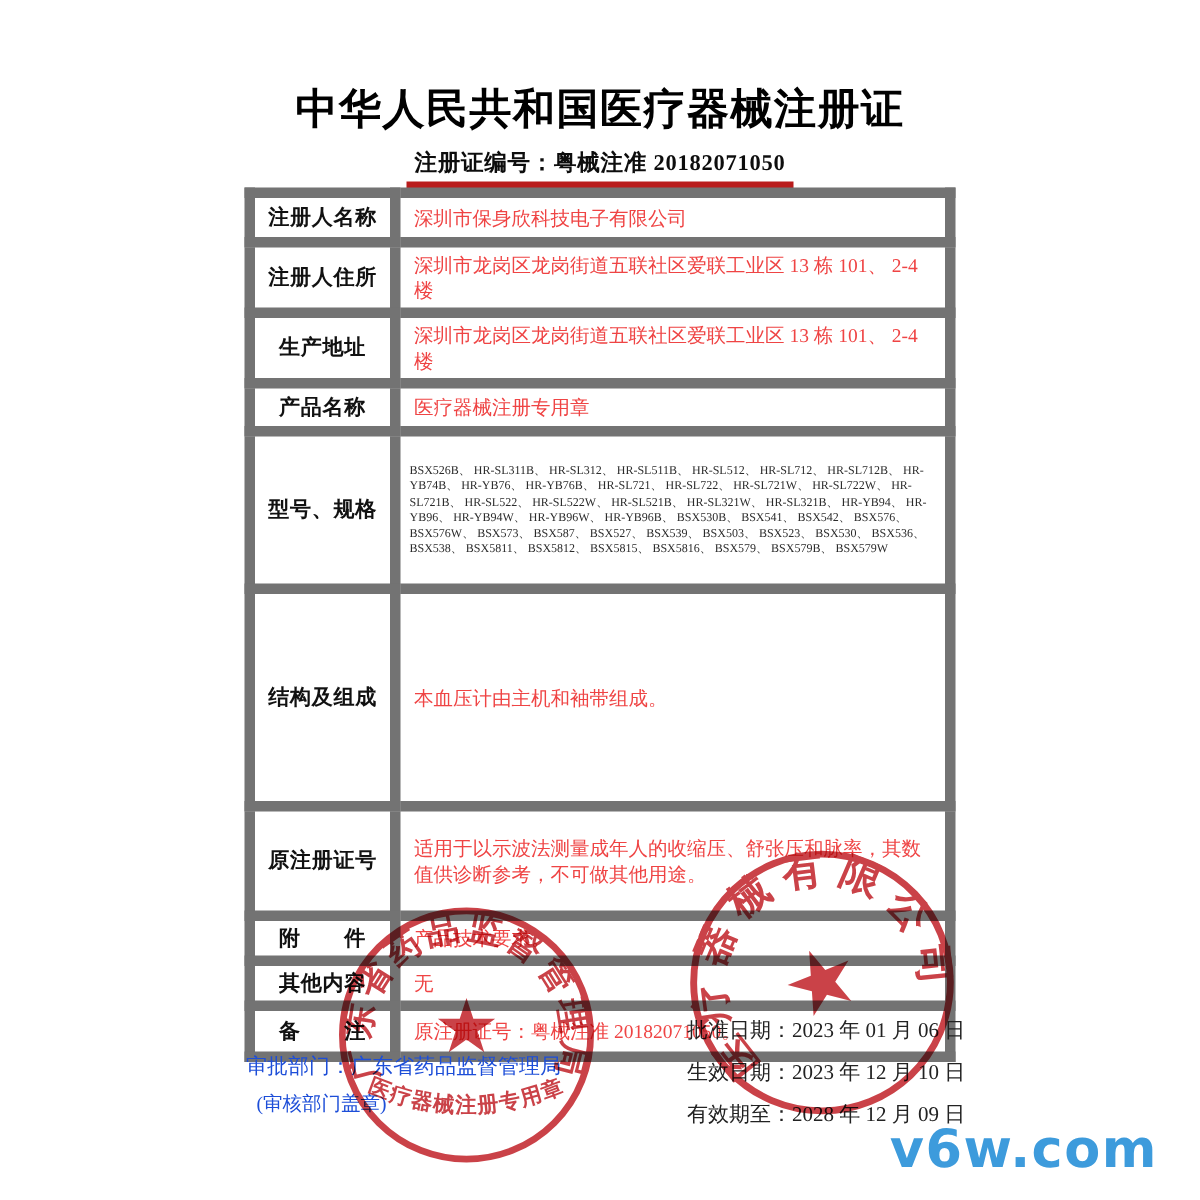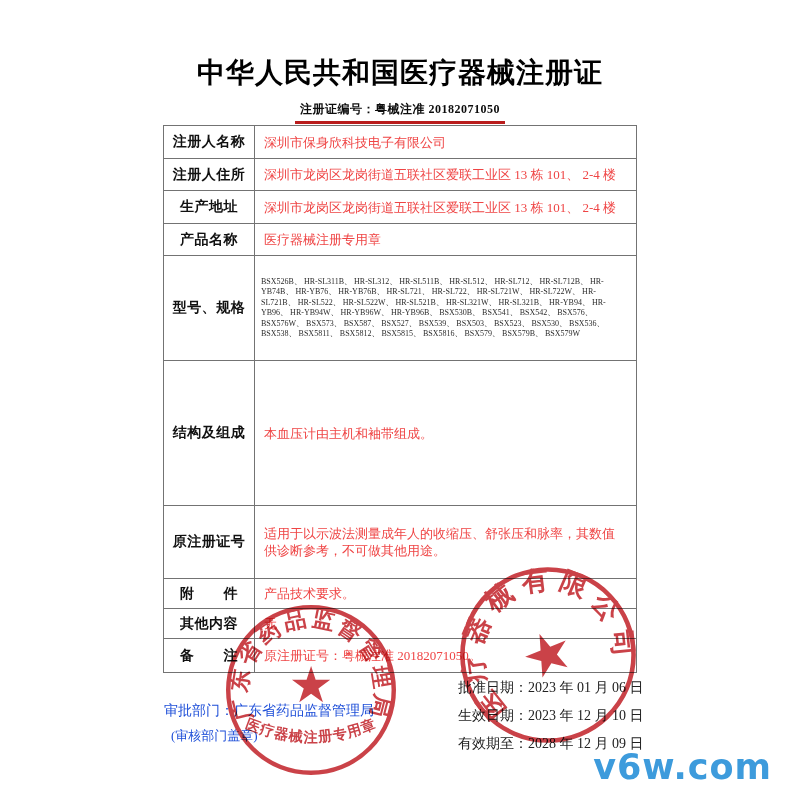--- a/index.html
+++ b/index.html
@@ -9,30 +9,30 @@
     color:#1d1d1d;
   }
   .page{position:relative;width:800px;height:800px;background:#fff;overflow:hidden;}
 
   .title{
     position:absolute;top:54px;left:0;right:0;
     text-align:center;font-size:28px;font-weight:bold;letter-spacing:1px;color:#000000;
   }
   .subtitle-wrap{position:absolute;top:99px;left:0;right:0;text-align:center;}
   .subtitle{
-    display:inline-block;font-size:12px;font-weight:bold;color:#0d0d0d;
-    border-bottom:3px solid #b91c1c;padding:0 5px 3px 5px;letter-spacing:.5px;
+    display:inline-block;font-size:15px;font-weight:bold;color:#0d0d0d;
+    border-bottom:7px solid #b91c1c;padding:0 5px 3px 5px;letter-spacing:.5px;
   }
 
   table.cert{
     position:absolute;top:125px;left:163px;width:474px;
     border-collapse:collapse;table-layout:fixed;
   }
   table.cert td{
-    border:1px solid #737373;vertical-align:middle;
+    border:7px solid #737373;vertical-align:middle;
   }
   td.lbl{
     width:86px;text-align:center;font-weight:bold;font-size:14px;color:#111;
     padding:0 2px;letter-spacing:.5px;
   }
   td.val{
     font-size:13px;color:#ef4444;padding:3px 9px;line-height:17px;text-align:left;
   }
   tr.r1{height:33px} tr.r2{height:32px} tr.r3{height:33px} tr.r4{height:32px}
   tr.r5{height:105px} tr.r6{height:145px} tr.r7{height:73px}

